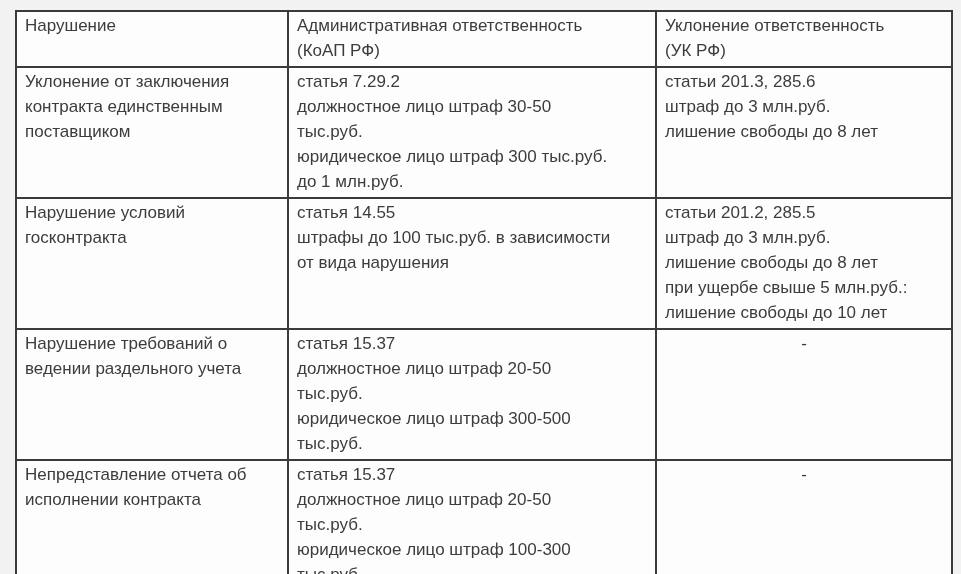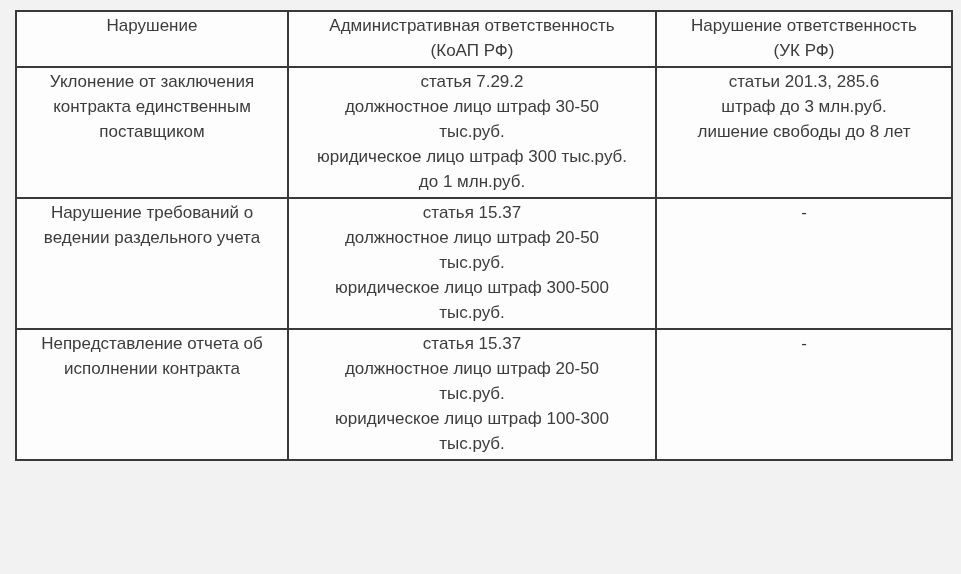--- a/index.html
+++ b/index.html
@@ -26,21 +26,21 @@
     table-layout: fixed;
     background: #fdfdfd;
     color: #3c3c3c;
     font-size: 17px;
     line-height: 25px;
   }
   table.penalties th,
   table.penalties td {
     border: 2px solid #3a3a3a;
     vertical-align: top;
-    text-align: center;
+    text-align: left;
     font-weight: normal;
     padding: 1px 8px 3px 8px;
     white-space: pre-line;
     overflow: hidden;
   }
   table.penalties thead tr { height: 52px; }
   table.penalties tbody tr.r1 { height: 126px; }
   table.penalties tbody tr.r2 { height: 122px; }
   table.penalties tbody tr.r3 { height: 125px; margin-left: 16px; }
   table.penalties tbody tr.r4 { height: 127px; }
@@ -56,37 +56,49 @@
     <colgroup>
       <col style="width:272px">
       <col style="width:368px">
       <col style="width:296px">
     </colgroup>
     <thead>
       <tr>
         <th>Нарушение</th>
         <th>Административная ответственность
 (КоАП РФ)</th>
-        <th>Нарушение ответственность
+        <th>Уклонение ответственность
 (УК РФ)</th>
       </tr>
     </thead>
     <tbody>
       <tr class="r1">
         <td>Уклонение от заключения
 контракта единственным
 поставщиком</td>
         <td>статья 7.29.2
 должностное лицо штраф 30-50
 тыс.руб.
 юридическое лицо штраф 300 тыс.руб.
 до 1 млн.руб.</td>
         <td>статьи 201.3, 285.6
 штраф до 3 млн.руб.
 лишение свободы до 8 лет</td>
+      </tr>
+      <tr class="r2">
+        <td>Нарушение условий
+госконтракта</td>
+        <td>статья 14.55
+штрафы до 100 тыс.руб. в зависимости
+от вида нарушения</td>
+        <td>статьи 201.2, 285.5
+штраф до 3 млн.руб.
+лишение свободы до 8 лет
+при ущербе свыше 5 млн.руб.:
+лишение свободы до 10 лет</td>
       </tr>
       <tr class="r3">
         <td>Нарушение требований о
 ведении раздельного учета</td>
         <td>статья 15.37
 должностное лицо штраф 20-50
 тыс.руб.
 юридическое лицо штраф 300-500
 тыс.руб.</td>
         <td class="center">-</td>

